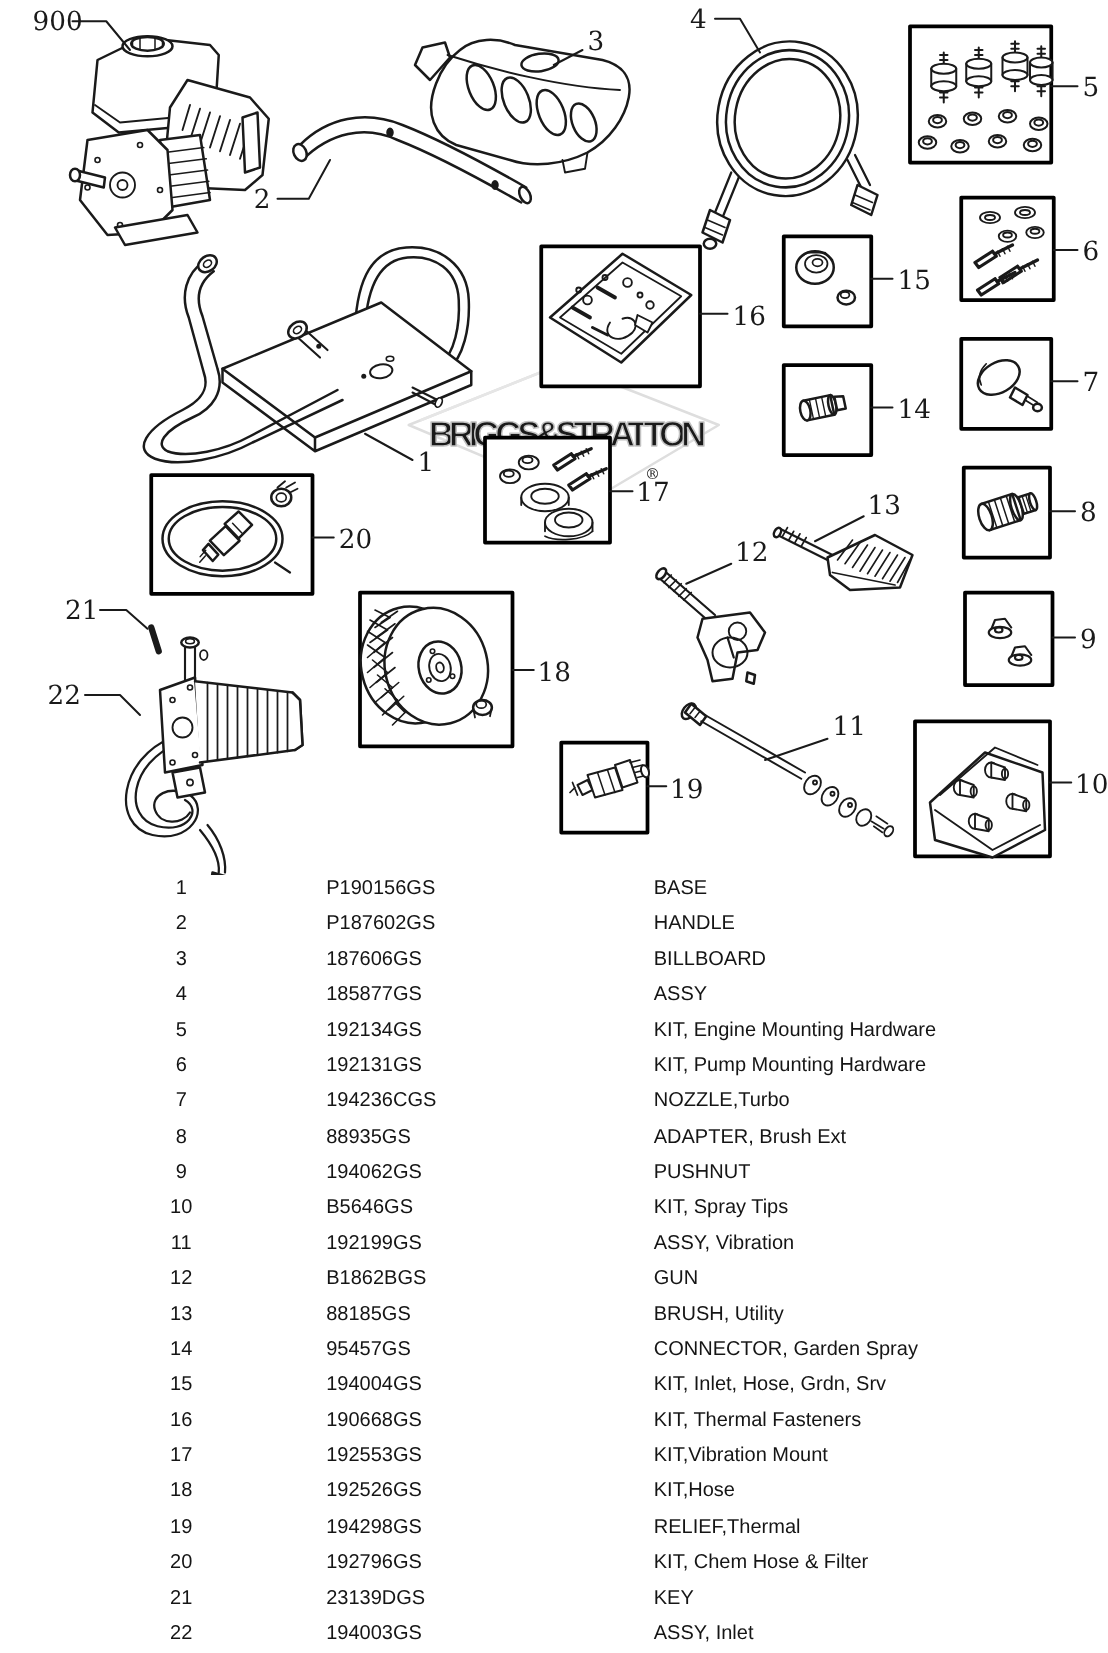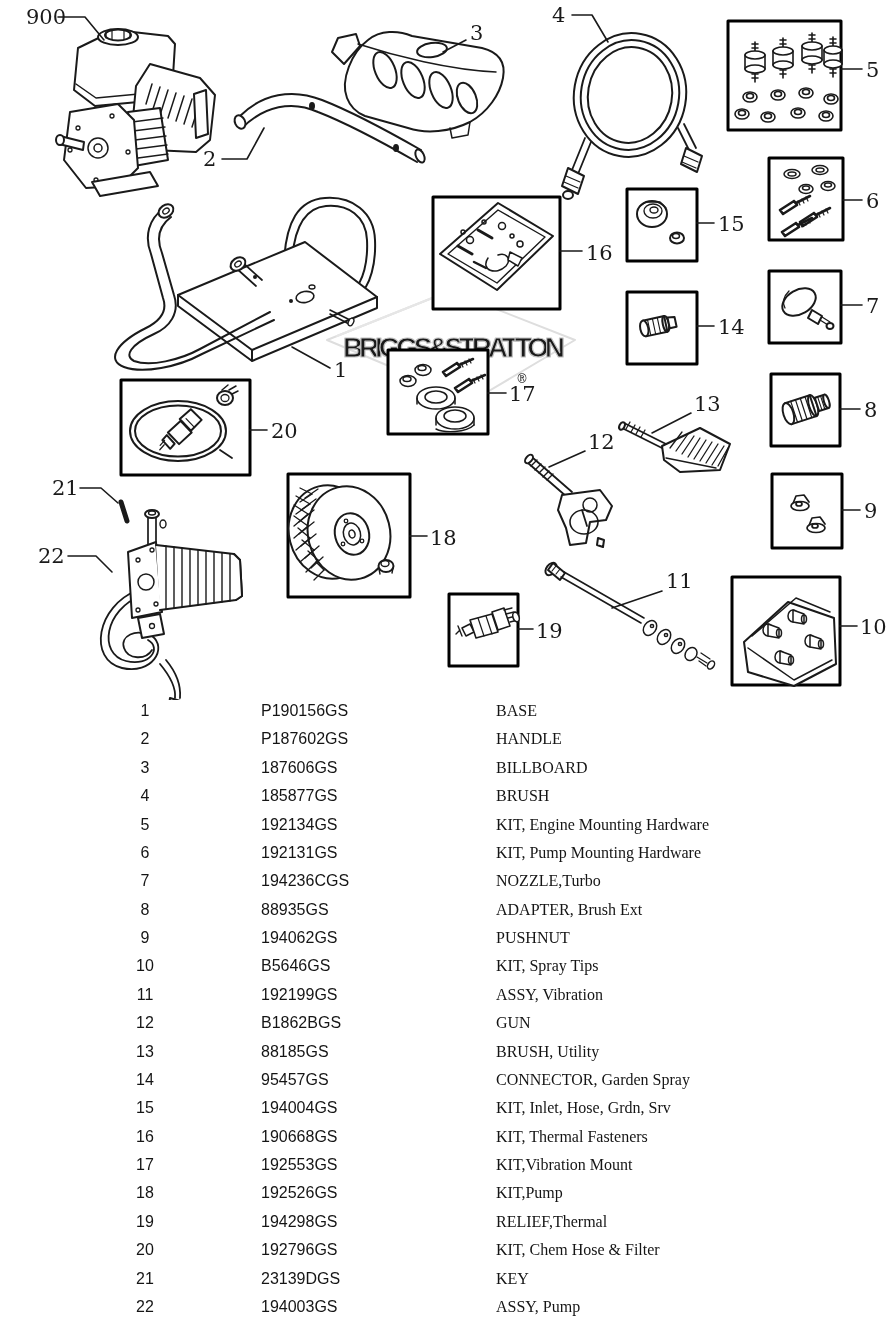--- a/index.html
+++ b/index.html
@@ -4,21 +4,21 @@
 <style>
   html,body{margin:0;padding:0;background:#ffffff;}
   #page{position:relative;width:886px;height:1322px;background:#fff;overflow:hidden;
         font-family:"Liberation Sans",sans-serif;color:#151515;}
   svg text{font-family:"DejaVu Serif",serif;fill:#1a1a1a;}
   svg .wm{font-family:"Liberation Sans",sans-serif;font-weight:bold;}
   #parts-table{position:absolute;left:0;top:702px;width:886px;height:616px;}
   .t-row{position:absolute;left:0;width:886px;height:28.4px;font-size:16px;}
   .c-ref{position:absolute;left:129px;width:32px;text-align:center;}
   .c-part{position:absolute;left:261px;}
-  .c-desc{position:absolute;left:496px;font-family:Liberation Serif, serif;}
+  .c-desc{position:absolute;left:523px;}
 </style>
 </head>
 <body>
 
 <div id="page">
 
 <svg width="886" height="700" viewBox="0 0 886 700" stroke="#1a1a1a" fill="none" stroke-width="2" stroke-linecap="round" stroke-linejoin="round">
 
   <g stroke="#dedede" stroke-width="2">
     <path d="M327,340 L450,291 L575,340 L472,401 Z"></path>
@@ -513,21 +513,21 @@
     <span class="c-desc">HANDLE</span>
   </div>
       <div class="t-row" style="top: 56.76px;">
     <span class="c-ref">3</span>
     <span class="c-part">187606GS</span>
     <span class="c-desc">BILLBOARD</span>
   </div>
       <div class="t-row" style="top: 85.14px;">
     <span class="c-ref">4</span>
     <span class="c-part">185877GS</span>
-    <span class="c-desc">BRUSH</span>
+    <span class="c-desc">ASSY</span>
   </div>
       <div class="t-row" style="top: 113.52px;">
     <span class="c-ref">5</span>
     <span class="c-part">192134GS</span>
     <span class="c-desc">KIT, Engine Mounting Hardware</span>
   </div>
       <div class="t-row" style="top: 141.9px;">
     <span class="c-ref">6</span>
     <span class="c-part">192131GS</span>
     <span class="c-desc">KIT, Pump Mounting Hardware</span>
@@ -583,37 +583,37 @@
     <span class="c-desc">KIT, Thermal Fasteners</span>
   </div>
       <div class="t-row" style="top: 454.08px;">
     <span class="c-ref">17</span>
     <span class="c-part">192553GS</span>
     <span class="c-desc">KIT,Vibration Mount</span>
   </div>
       <div class="t-row" style="top: 482.46px;">
     <span class="c-ref">18</span>
     <span class="c-part">192526GS</span>
-    <span class="c-desc">KIT,Pump</span>
+    <span class="c-desc">KIT,Hose</span>
   </div>
       <div class="t-row" style="top: 510.84px;">
     <span class="c-ref">19</span>
     <span class="c-part">194298GS</span>
     <span class="c-desc">RELIEF,Thermal</span>
   </div>
       <div class="t-row" style="top: 539.22px;">
     <span class="c-ref">20</span>
     <span class="c-part">192796GS</span>
     <span class="c-desc">KIT, Chem Hose &amp; Filter</span>
   </div>
       <div class="t-row" style="top: 567.6px;">
     <span class="c-ref">21</span>
     <span class="c-part">23139DGS</span>
     <span class="c-desc">KEY</span>
   </div>
       <div class="t-row" style="top: 595.98px;">
     <span class="c-ref">22</span>
     <span class="c-part">194003GS</span>
-    <span class="c-desc">ASSY, Pump</span>
+    <span class="c-desc">ASSY, Inlet</span>
   </div>
     </div>
 
 </div>
 
 </body></html>

